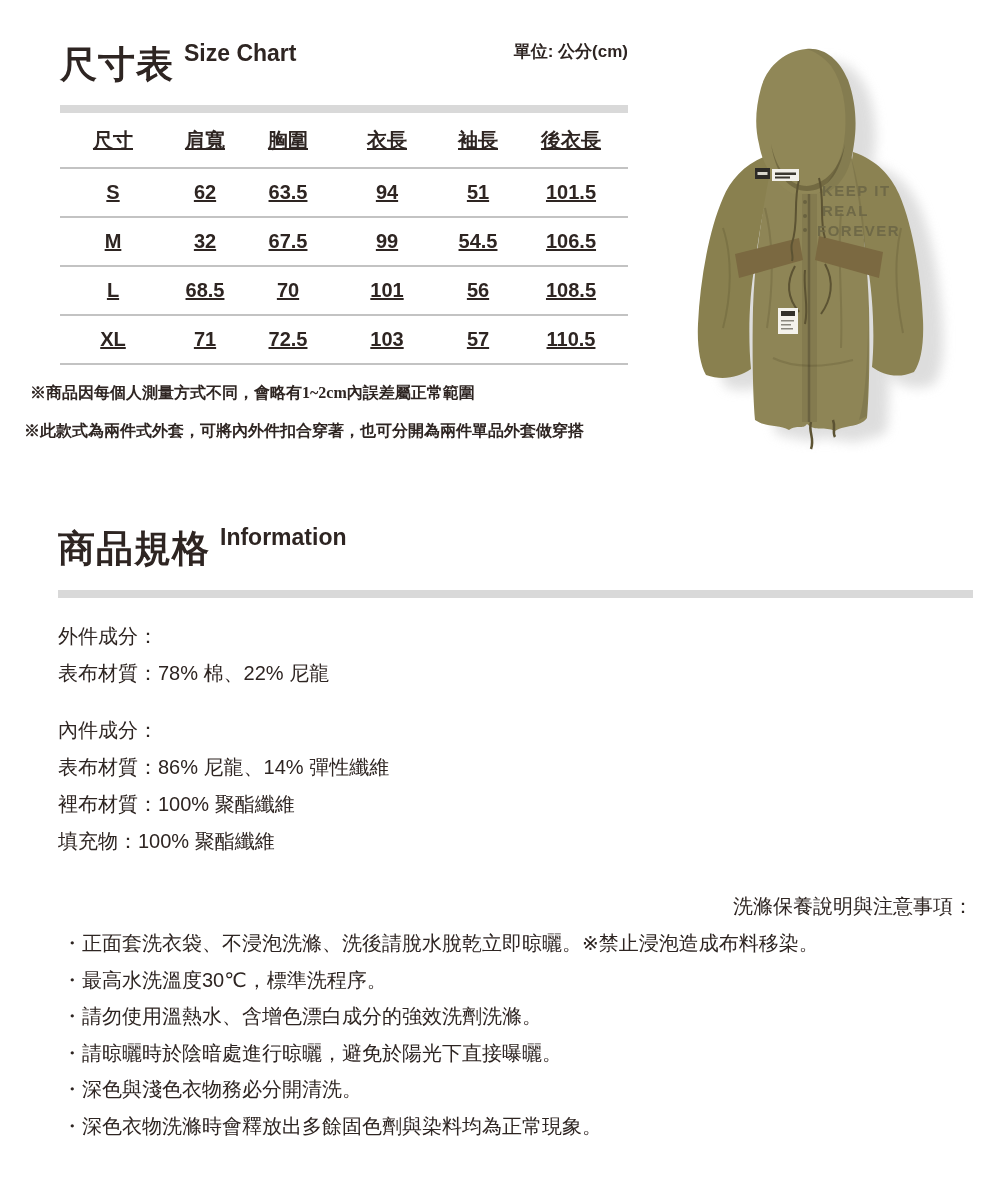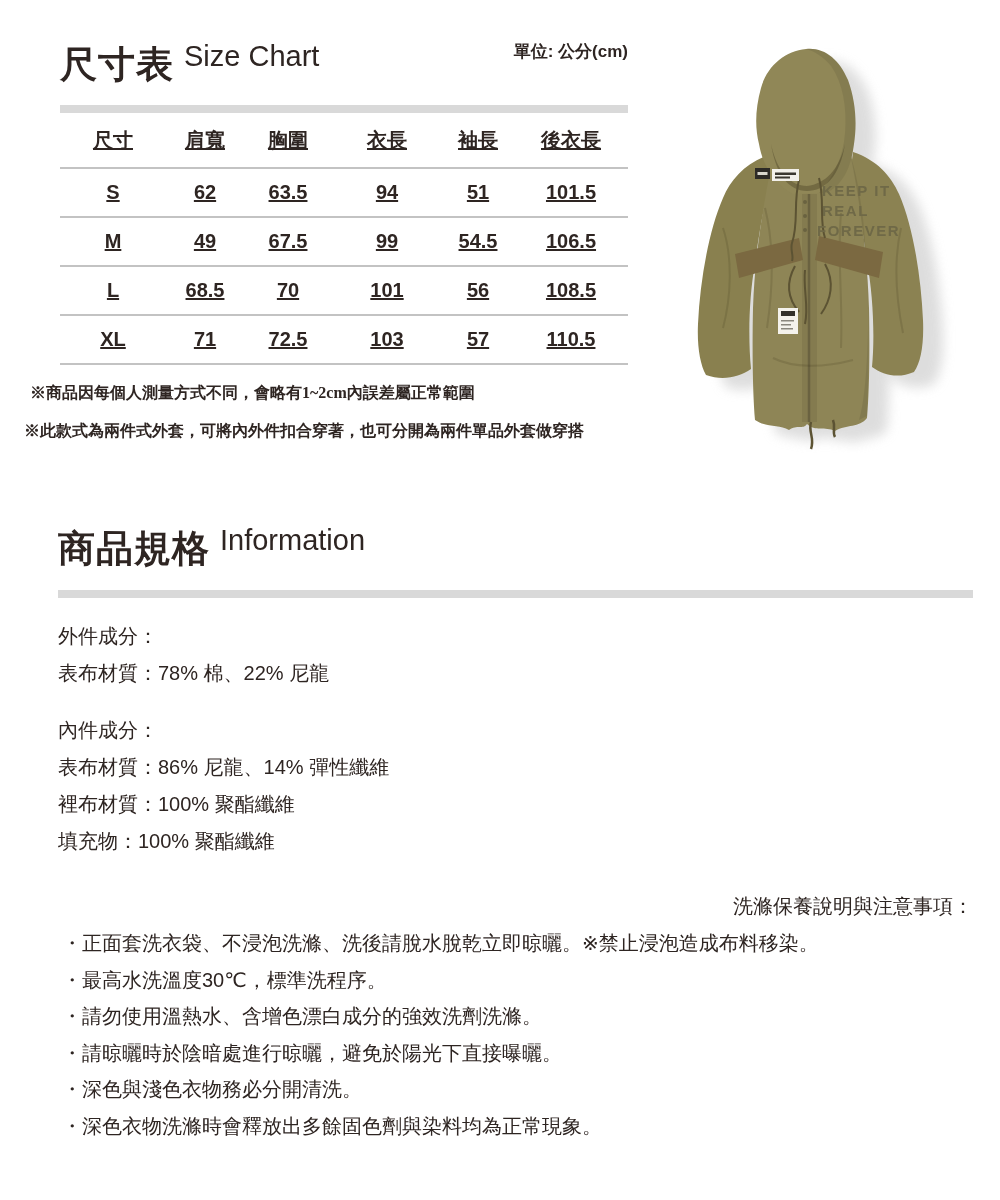--- a/index.html
+++ b/index.html
@@ -4,21 +4,21 @@
 <style>
   * { margin:0; padding:0; box-sizing:border-box; }
   html,body { width:1000px; height:1200px; background:#ffffff;
     font-family:"Liberation Sans","DejaVu Sans",sans-serif; color:#2e2522; }
   .page { position:relative; width:1000px; height:1200px; overflow:hidden; background:#fff; }
 
   
   .size-section { position:absolute; left:60px; top:40px; width:568px; }
   .sc-titlebar { display:flex; align-items:flex-start; }
   .title-zh { font-size:37px; font-weight:700; letter-spacing:1px; }
-  .title-en { font-size:29px; font-weight:400; margin-left:10px; letter-spacing:0px; }
+  .title-en { font-size:23px; font-weight:700; margin-left:10px; letter-spacing:0px; }
   .unit-label { margin-left:auto; font-size:17px; font-weight:700; }
   .graybar { height:8px; background:#d9d9d9; margin-top:15px; }
 
   .sc-table { margin-top:0; }
   .sc-row { display:grid; grid-template-columns:106px 78px 88px 110px 72px 114px;
     align-items:center; height:49px; border-bottom:2px solid #c3c3c3; }
   .sc-row.head { height:56px; }
   .sc-cell { text-align:center; font-size:20px; font-weight:700;text-decoration:underline; }
 
   .sc-notes { position:absolute; left:30px; top:374px; width:660px; }
@@ -63,21 +63,21 @@
       <div class="sc-row">
         <div class="sc-cell">S</div>
         <div class="sc-cell">62</div>
         <div class="sc-cell">63.5</div>
         <div class="sc-cell">94</div>
         <div class="sc-cell">51</div>
         <div class="sc-cell">101.5</div>
       </div>
       <div class="sc-row">
         <div class="sc-cell">M</div>
-        <div class="sc-cell">49</div>
+        <div class="sc-cell">32</div>
         <div class="sc-cell">67.5</div>
         <div class="sc-cell">99</div>
         <div class="sc-cell">54.5</div>
         <div class="sc-cell">106.5</div>
       </div>
       <div class="sc-row">
         <div class="sc-cell">L</div>
         <div class="sc-cell">68.5</div>
         <div class="sc-cell">70</div>
         <div class="sc-cell">101</div>

